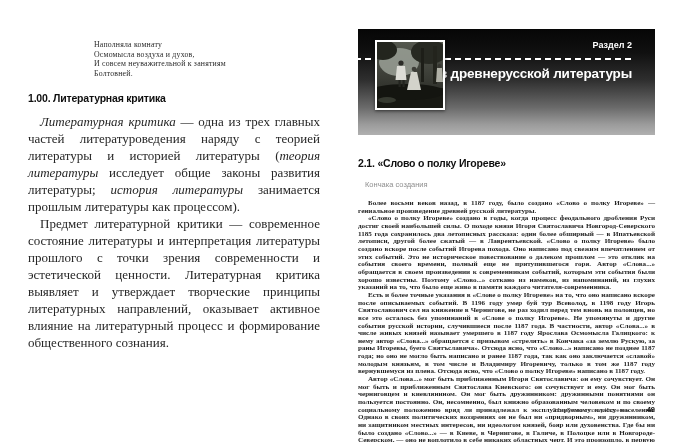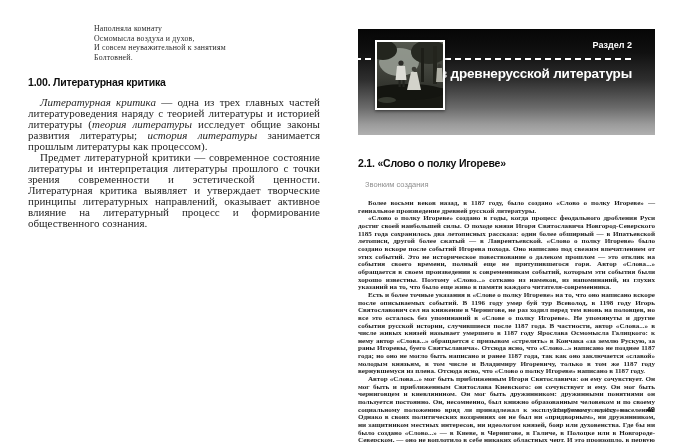--- a/index.html
+++ b/index.html
@@ -2,27 +2,27 @@
 <html><head>
 <meta charset="utf-8">
 <style>
   html,body{margin:0;padding:0;}
   body{width:674px;height:442px;background:#ffffff;position:relative;overflow:hidden;
        font-family:"Liberation Serif", serif;}
   #spread{position:absolute;inset:0;}
 
   
   .left-page{position:absolute;left:28px;top:24px;width:292px;}
-  .poem{margin-left:66px;font-size:7.8px;line-height:9.6px;color:#2a2a2a;letter-spacing:.2px;}
+  .poem{margin-left:66px;font-size:7.8px;line-height:9.6px;color:#2a2a2a;letter-spacing:.2px;margin-top:16px;}
   .poem div{white-space:nowrap;}
   .section-heading{font-family:"Liberation Sans",sans-serif;font-weight:700;
        font-size:10.5px;color:#0f0f0f;letter-spacing:-.2px;}
   .left-page .section-heading{margin-top:14px;}
   .left-body{margin-top:9px;}
-  .left-body p{margin:0;text-indent:12px;font-size:11px;line-height:11px;
+  .left-body p{margin:0;text-indent:12px;font-size:13px;line-height:17px;
        text-align:justify;color:#262626;}
   .it{font-style:italic;}
 
   
   .right-page{position:absolute;left:358px;top:29px;width:297px;}
   .banner{position:relative;height:106px;
        background:linear-gradient(180deg,#060606 0%,#101010 22%,#2e2e2e 48%,#6a6a6a 74%,#9b9b9b 90%,#b0b0b0 100%);}
   .banner-kicker{position:absolute;top:11px;right:23px;color:#ffffff;
        font-family:"Liberation Sans",sans-serif;font-weight:700;font-size:9px;}
   .banner-dash{position:absolute;top:29px;left:-13px;right:22px;height:2px;
@@ -94,21 +94,21 @@
           <circle cx="37" cy="27" r="2.3" fill="#3d3d37"></circle>
           <path d="M34 30 h6 l4 18 h-14 z" fill="#d3d3cb"></path>
           <path d="M60 26 h5 l1 14 h-7 z" fill="#c4c4ba" opacity="0.85"></path>
           <circle cx="62.5" cy="24" r="2" fill="#35352f"></circle>
           <ellipse cx="10" cy="58" rx="9" ry="3" fill="#3e4238" opacity="0.8"></ellipse>
         </svg>
       </div>
     </div>
 
     <div class="section-heading">2.1. «Слово о полку Игореве»</div>
-    <div class="subheading">Звонким создания</div>
+    <div class="subheading">Кончака создания</div>
     <div class="right-body">
         <p>Более восьми веков назад, в 1187 году, было создано «Слово о полку Игореве» — гениальное произведение древней русской литературы.</p>
         <p>«Слово о полку Игореве» создано в годы, когда процесс феодального дробления Руси достиг своей наибольшей силы. О походе князя Игоря Святославича Новгород-Северского 1185 года сохранилось два летописных рассказа: один более обширный — в Ипатьевской летописи, другой более сжатый — в Лаврентьевской. «Слово о полку Игореве» было создано вскоре после событий Игорева похода. Оно написано под свежим впечатлением от этих событий. Это не историческое повествование о далеком прошлом — это отклик на события своего времени, полный еще не притупившегося горя. Автор «Слова...» обращается в своем произведении к современникам событий, которым эти события были хорошо известны. Поэтому «Слово...» соткано из намеков, из напоминаний, из глухих указаний на то, что было еще живо в памяти каждого читателя-современника.</p>
         <p>Есть и более точные указания в «Слове о полку Игореве» на то, что оно написано вскоре после описываемых событий. В 1196 году умер буй тур Всеволод, в 1198 году Игорь Святославович сел на княжение в Чернигове, не раз ходил перед тем вновь на половцев, но все это осталось без упоминаний в «Слове о полку Игореве». Не упомянуты и другие события русской истории, случившиеся после 1187 года. В частности, автор «Слова...» в числе живых князей называет умершего в 1187 году Ярослава Осмомысла Галицкого: к нему автор «Слова...» обращается с призывом «стрелять» в Кончака «за землю Рускую, за раны Игоревы, буего Святъславича». Отсюда ясно, что «Слово...» написано не позднее 1187 года; но оно не могло быть написано и ранее 1187 года, так как оно заключается «славой» молодым князьям, в том числе и Владимиру Игоревичу, только в том же 1187 году вернувшемуся из плена. Отсюда ясно, что «Слово о полку Игореве» написано в 1187 году.</p>
         <p>Автор «Слова...» мог быть приближенным Игоря Святославича: он ему сочувствует. Он мог быть и приближенным Святослава Киевского: он сочувствует и ему. Он мог быть черниговцем и киевлянином. Он мог быть дружинником: дружинными понятиями он пользуется постоянно. Он, несомненно, был книжно образованным человеком и по своему социальному положению вряд ли принадлежал к эксплуатируемому классу населения. Однако в своих политических воззрениях он не был ни «придворным», ни дружинником, ни защитником местных интересов, ни идеологом князей, бояр или духовенства. Где бы ни было создано «Слово...» — в Киеве, в Чернигове, в Галиче, в Полоцке или в Новгороде-Северском, — оно не воплотило в себе никаких областных черт. И это произошло, в первую очередь, потому, что автор «Слова...» занимал свою, независимую от правящей верхушки феодального общества патриотическую позицию. «Слово...» — горячий призыв к единству Руси перед лицом внешней опасности, призыв к защите мирного, созидательного труда.</p>
       </div>
   </div>
 
   <div class="page-footer">
     <span class="running-title">2.1. «Слово о полку Игореве»</span>

